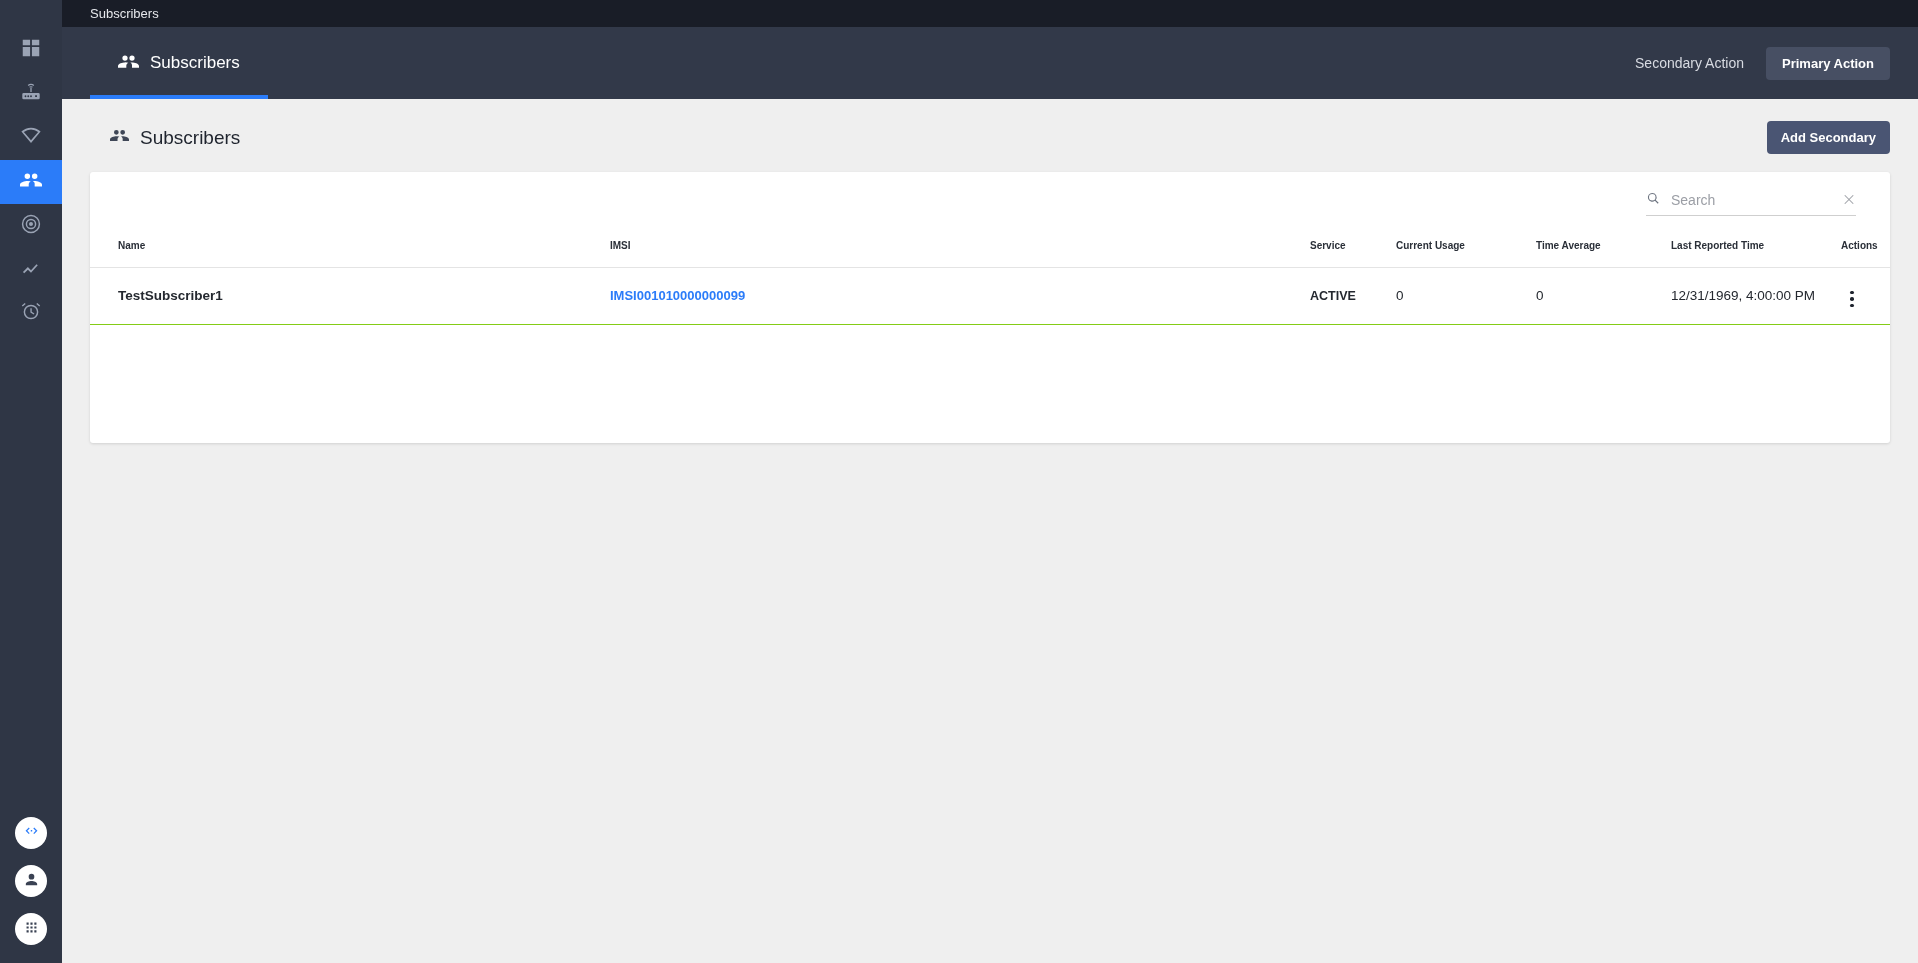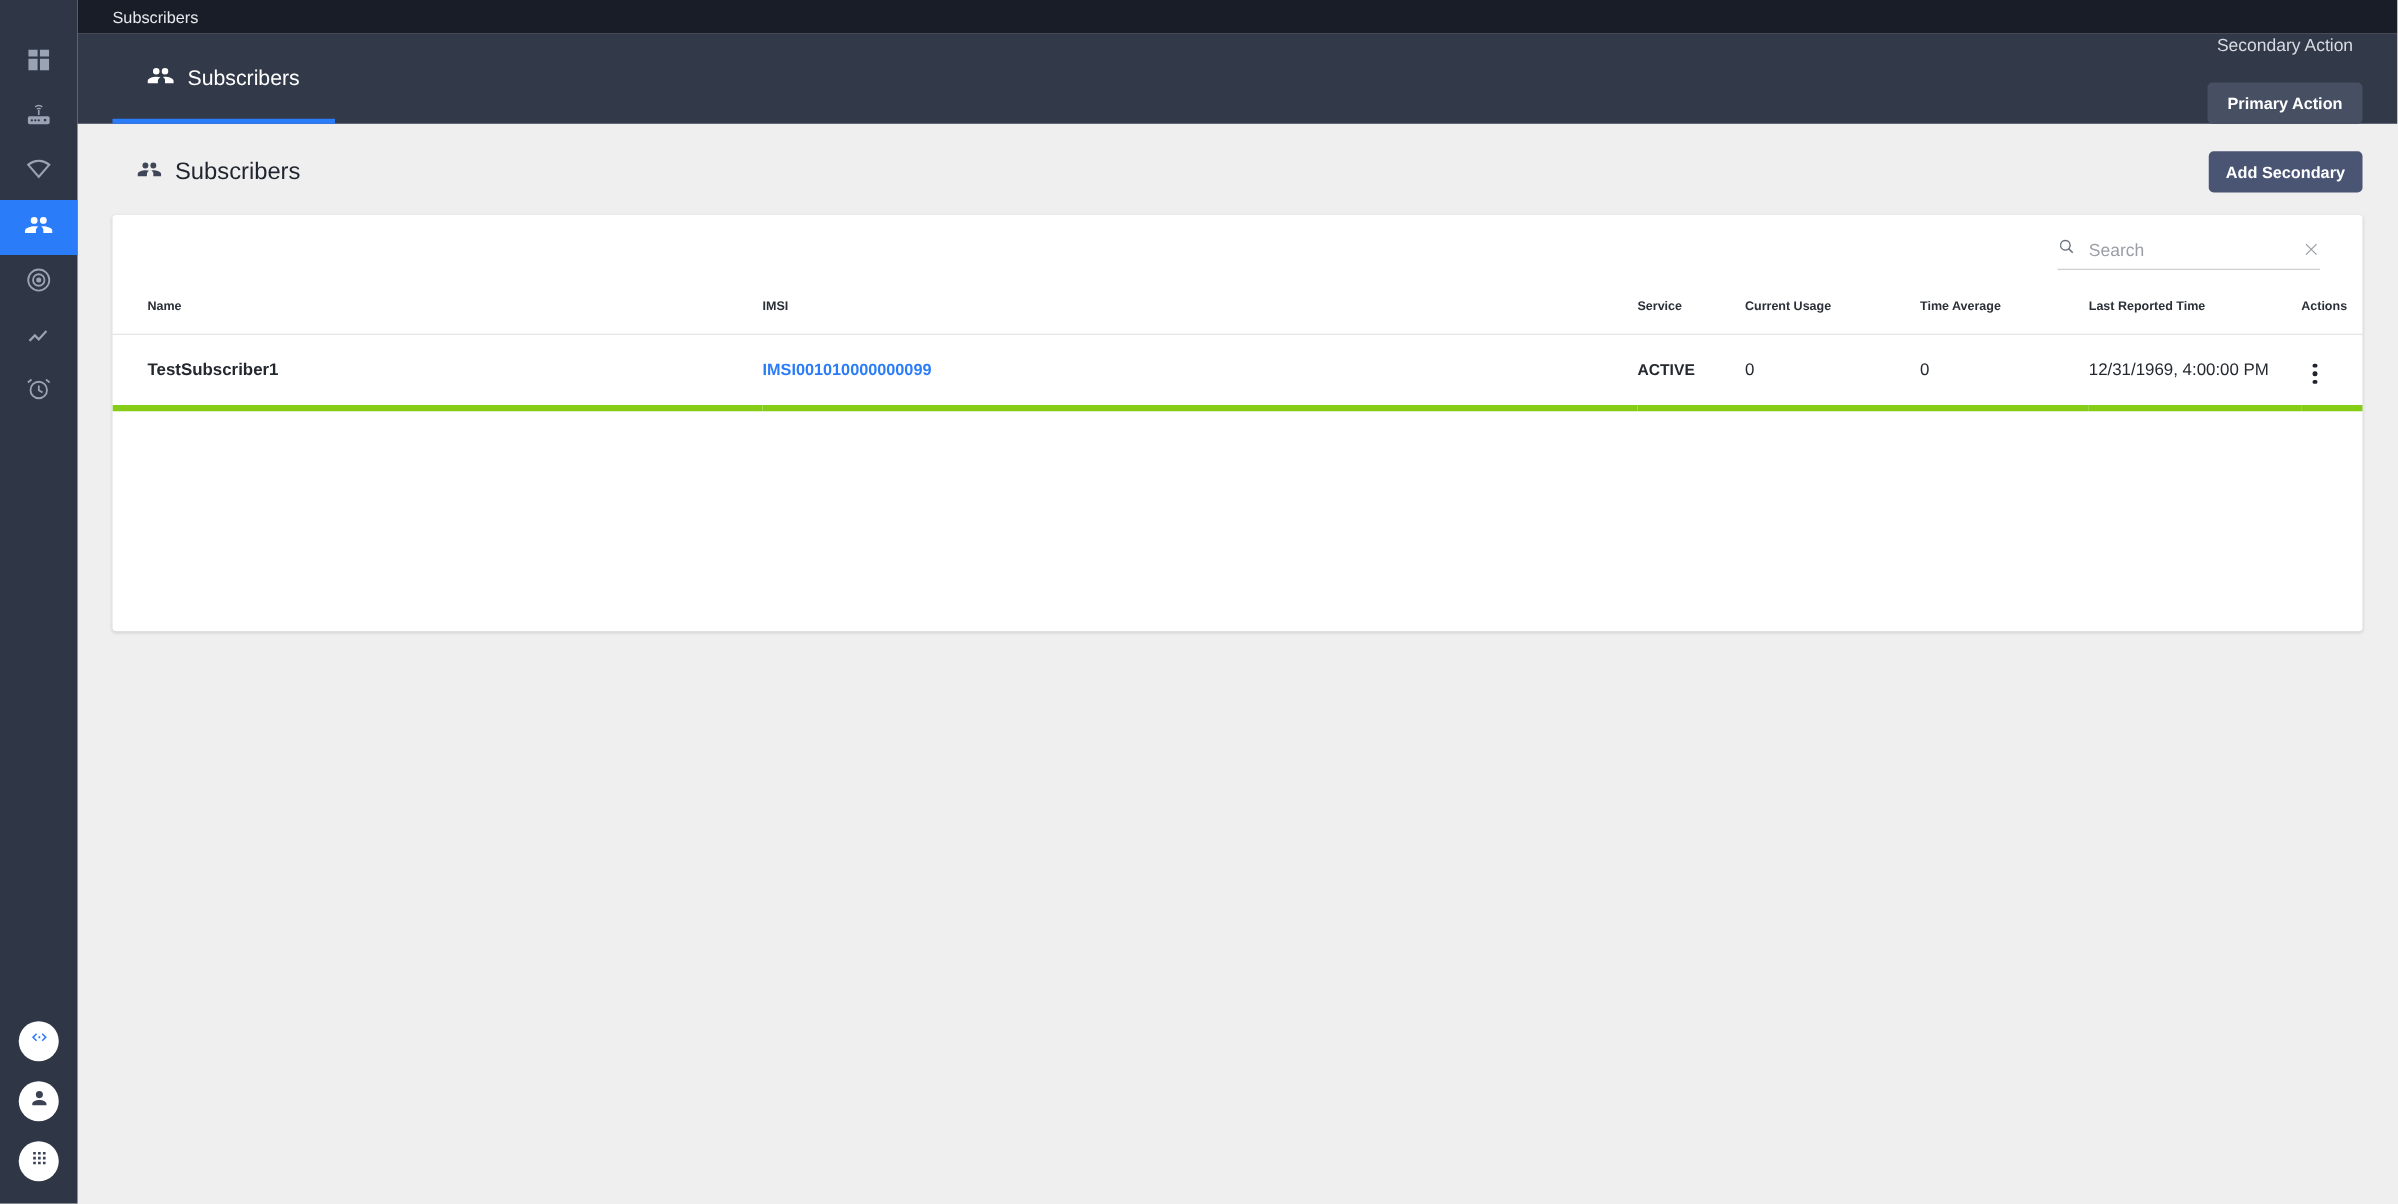--- a/index.html
+++ b/index.html
@@ -63,21 +63,21 @@
     display: flex; align-items: center; gap: 11px;
     padding: 0 28px; height: 72px;
     position: relative; cursor: pointer;
   }
   .tab svg { width: 21px; height: 21px; fill: #ffffff; }
   .tab .tab-label { color: #ffffff; font-size: 17px; }
   .tab.active::after {
     content: ""; position: absolute; left: 0; right: 0; bottom: 0;
     height: 4px; background: #2b7cf9;
   }
-  .hdr-actions { display: flex; align-items: center; gap: 22px; flex-direction: column; }
+  .hdr-actions { display: flex; align-items: center; gap: 22px; }
   .secondary-action {
     color: #d8dbe2; font-size: 14px; background: none; border: none;
     cursor: pointer; font-family: inherit;
   }
   .primary-action {
     background: #474f63; color: #ffffff; font-size: 13px; font-weight: bold;
     border: none; border-radius: 4px; padding: 9px 16px;
     cursor: pointer; font-family: inherit;
   }
 
@@ -95,21 +95,21 @@
     background: #4a5573; color: #ffffff; font-size: 13px; font-weight: bold;
     border: none; border-radius: 4px; padding: 9px 14px;
     cursor: pointer; font-family: inherit;
   }
 
   
   .card {
     background: #ffffff;
     border-radius: 3px;
     box-shadow: 0 1px 3px rgba(0,0,0,0.13);
-    height: 333px;
+    height: 271px;
     display: flex; flex-direction: column;
     overflow: hidden;
   }
 
   .card-toolbar {
     height: 62px; display: flex; align-items: center; justify-content: flex-end;
     padding: 0 34px;
   }
   .search-box {
     display: flex; align-items: center; gap: 10px;
@@ -134,21 +134,21 @@
   .search-clear::before { transform: rotate(45deg); }
   .search-clear::after { transform: rotate(-45deg); }
 
   table { width: 100%; border-collapse: collapse; table-layout: fixed; }
   thead th {
     text-align: left; font-size: 10px; color: #2a2f38; font-weight: bold;
     padding: 6px 0 16px 0; border-bottom: 1px solid #e4e4e4;
   }
   tbody td {
     font-size: 13.5px; color: #24282f;
-    padding: 14px 0; border-bottom: 5px solid #84cc16;
+    padding: 14px 0; border-bottom: 1px solid #84cc16;
     white-space: nowrap; overflow: hidden; text-overflow: ellipsis;
   }
   .col-name   { width: 520px; padding-left: 28px !important; }
   .col-imsi   { width: 700px; margin-top: 30px; }
   .col-svc    { width: 86px; }
   .col-usage  { width: 140px; }
   .col-avg    { width: 135px; }
   .col-time   { width: 170px; }
   .col-act    { width: 70px; text-align: left; }
   td.col-name { font-weight: bold; }

